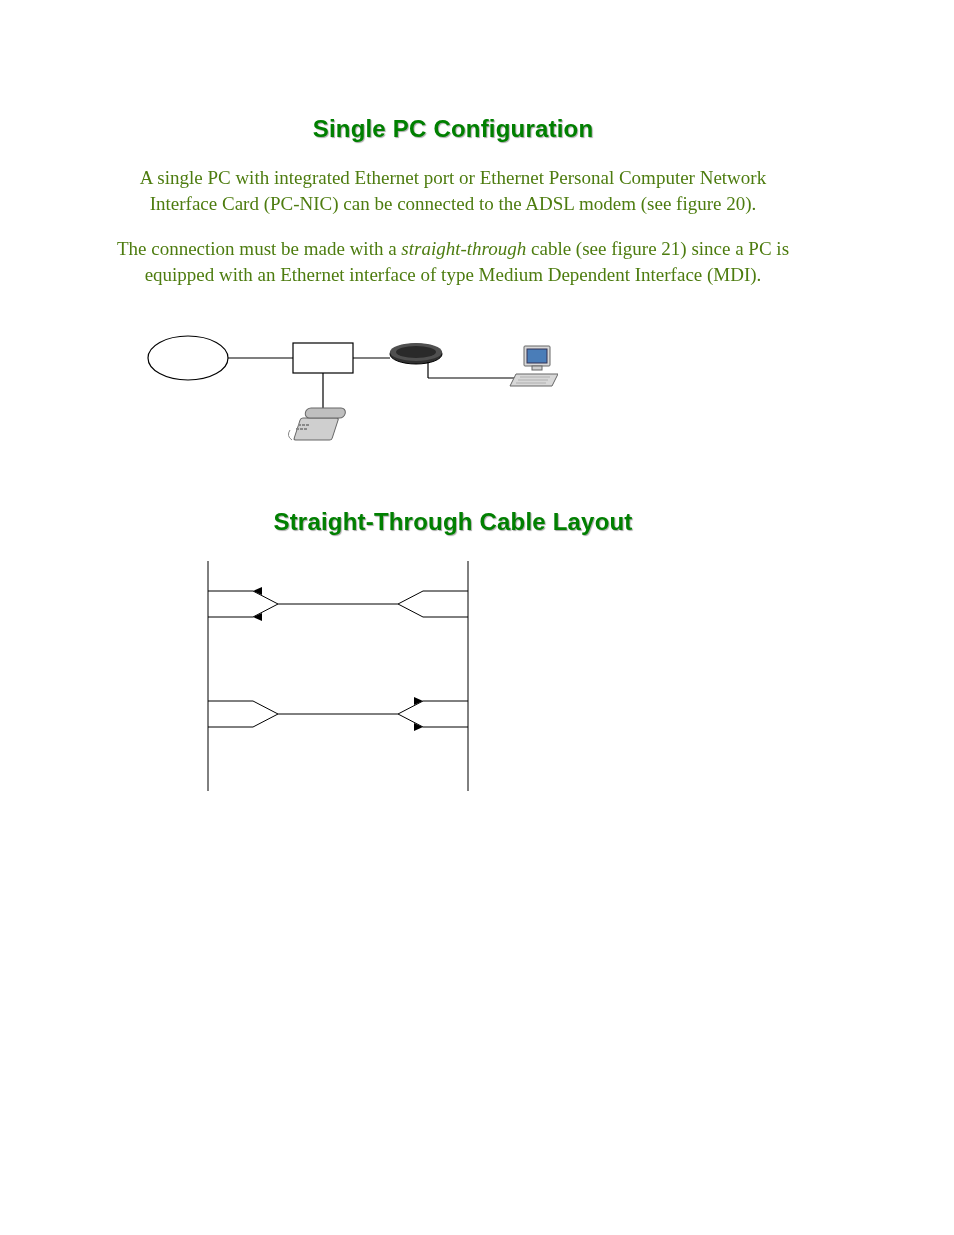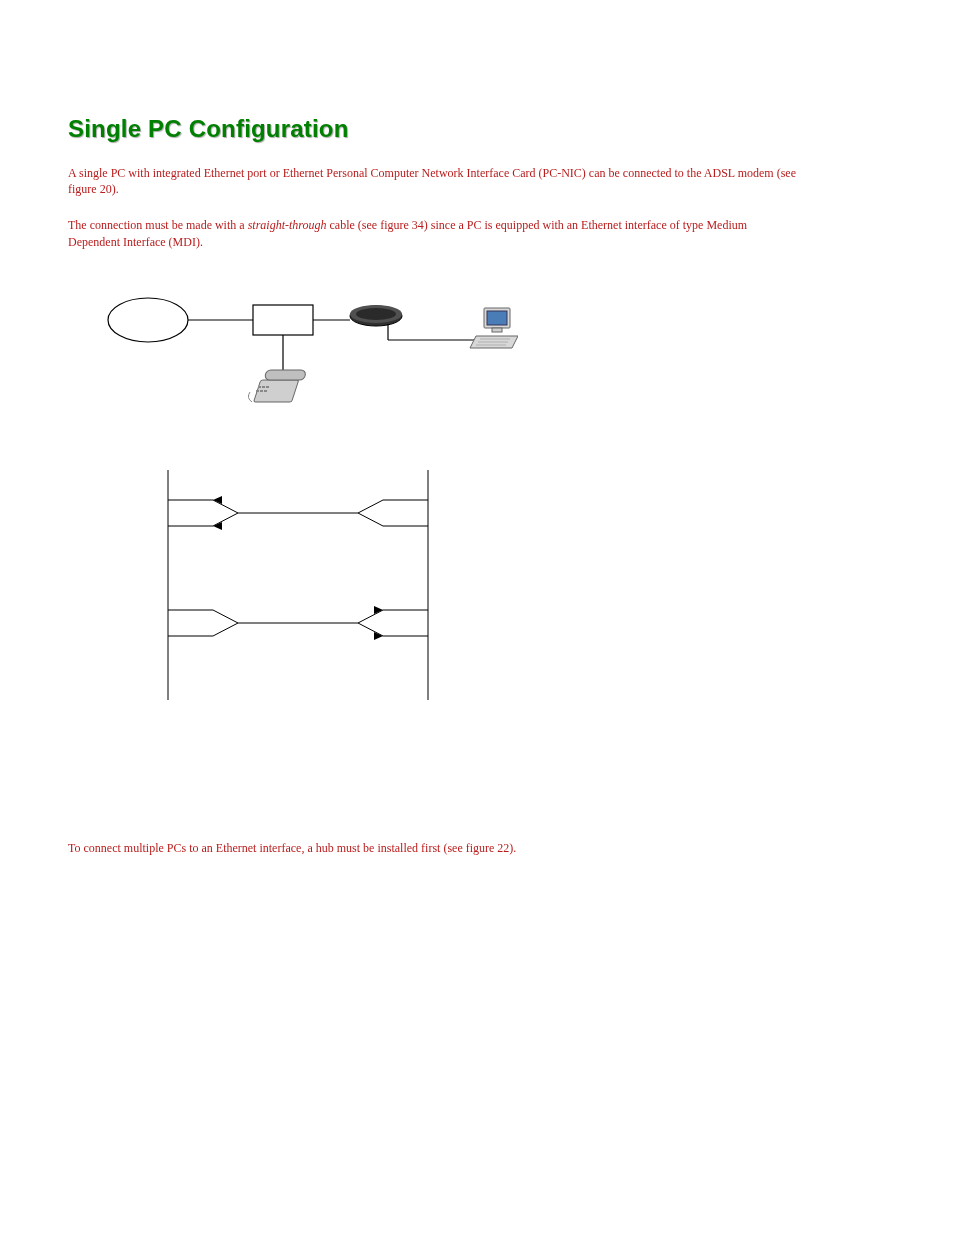--- a/index.html
+++ b/index.html
@@ -6,39 +6,40 @@
     margin: 0;
     padding: 0;
     background: #ffffff;
     width: 954px;
   }
   body {
     font-family: Georgia, "Times New Roman", serif;
     color: #000;
   }
   .page {
-    padding: 115px 104px 80px 68px;
+    padding: 115px 104px 80px 108px;
     box-sizing: border-box;
     width: 902px;
+    text-align: center;
   }
   h2.section {
     font-family: Arial, Helvetica, sans-serif;
     font-weight: 900;
     font-size: 24px;
     color: #008000;
     text-shadow: 1px 1px 1px rgba(0,0,0,0.35);
     margin: 0 0 22px 0;
     letter-spacing: 0.2px;
   }
   p.body {
     font-family: "Palatino Linotype", "Book Antiqua", Palatino, Georgia, serif;
-    font-size: 12px;
+    font-size: 19px;
     line-height: 1.35;
     margin: 0 0 20px 0;
-    color: #b91c1c;
+    color: #4d7c0f;
   }
   .italic { font-style: italic; margin-top: 11px; }
   .figure {
     margin: 40px 0 50px 20px;
     width: 430px;
     height: 130px;
     position: relative;
   }
   .diagram2 {
     margin: 25px 0 80px 60px;
@@ -52,21 +53,21 @@
 </head>
 <body>
 
 <div class="page">
 
   <h2 class="section">Single PC Configuration</h2>
 
   <p class="body">A single PC with integrated Ethernet port or Ethernet Personal Computer Network Interface Card (PC-NIC) can be connected to the ADSL modem (see figure 20).</p>
 
   <p class="body">
-    <span>The connection must be made with a </span><span class="italic">straight-through</span><span> cable (see figure 34) since a PC is equipped with an Ethernet interface of type Medium Dependent Interface (MDI).</span>
+    <span>The connection must be made with a </span><span class="italic">straight-through</span><span> cable (see figure 21) since a PC is equipped with an Ethernet interface of type Medium Dependent Interface (MDI).</span>
   </p>
 
   <div class="figure">
     <svg width="430" height="130" viewBox="0 0 430 130">
 
       <ellipse cx="60" cy="30" rx="40" ry="22" fill="none" stroke="#000" stroke-width="1.2"></ellipse>
 
       <line x1="100" y1="30" x2="165" y2="30" stroke="#000" stroke-width="1.2"></line>
 
       <rect x="165" y="15" width="60" height="30" fill="#fff" stroke="#000" stroke-width="1.2"></rect>
@@ -105,20 +106,21 @@
         <rect x="14" y="20" width="10" height="4" fill="#cfcfcf" stroke="#666"></rect>
 
         <path d="M -2 28 L 40 28 L 34 40 L -8 40 Z" fill="#d8d8d8" stroke="#666"></path>
         <line x1="2" y1="31" x2="32" y2="31" stroke="#999" stroke-width="0.6"></line>
         <line x1="0" y1="34" x2="30" y2="34" stroke="#999" stroke-width="0.6"></line>
         <line x1="-2" y1="37" x2="28" y2="37" stroke="#999" stroke-width="0.6"></line>
       </g>
     </svg>
   </div>
 
+  <h2 class="section">Straight-Through Cable Layout</h2>
 
   <div class="diagram2">
     <svg width="340" height="230" viewBox="0 0 340 230">
       <g stroke="#000" stroke-width="1" fill="none">
 
         <line x1="40" y1="0" x2="40" y2="230"></line>
 
         <line x1="300" y1="0" x2="300" y2="230"></line>
 
         <line x1="40" y1="30" x2="85" y2="30"></line>
@@ -145,16 +147,15 @@
 
         <polygon points="255,140 246,136 246,144" fill="#000" stroke="none"></polygon>
         <polygon points="255,166 246,162 246,170" fill="#000" stroke="none"></polygon>
       </g>
     </svg>
   </div>
 
   <div class="spacer-large"></div>
 
 
-  <p class="body">To connect multiple PCs to an Ethernet interface, a hub must be installed first (see figure 22).</p>
 
 
 </div>
 
 </body></html>

